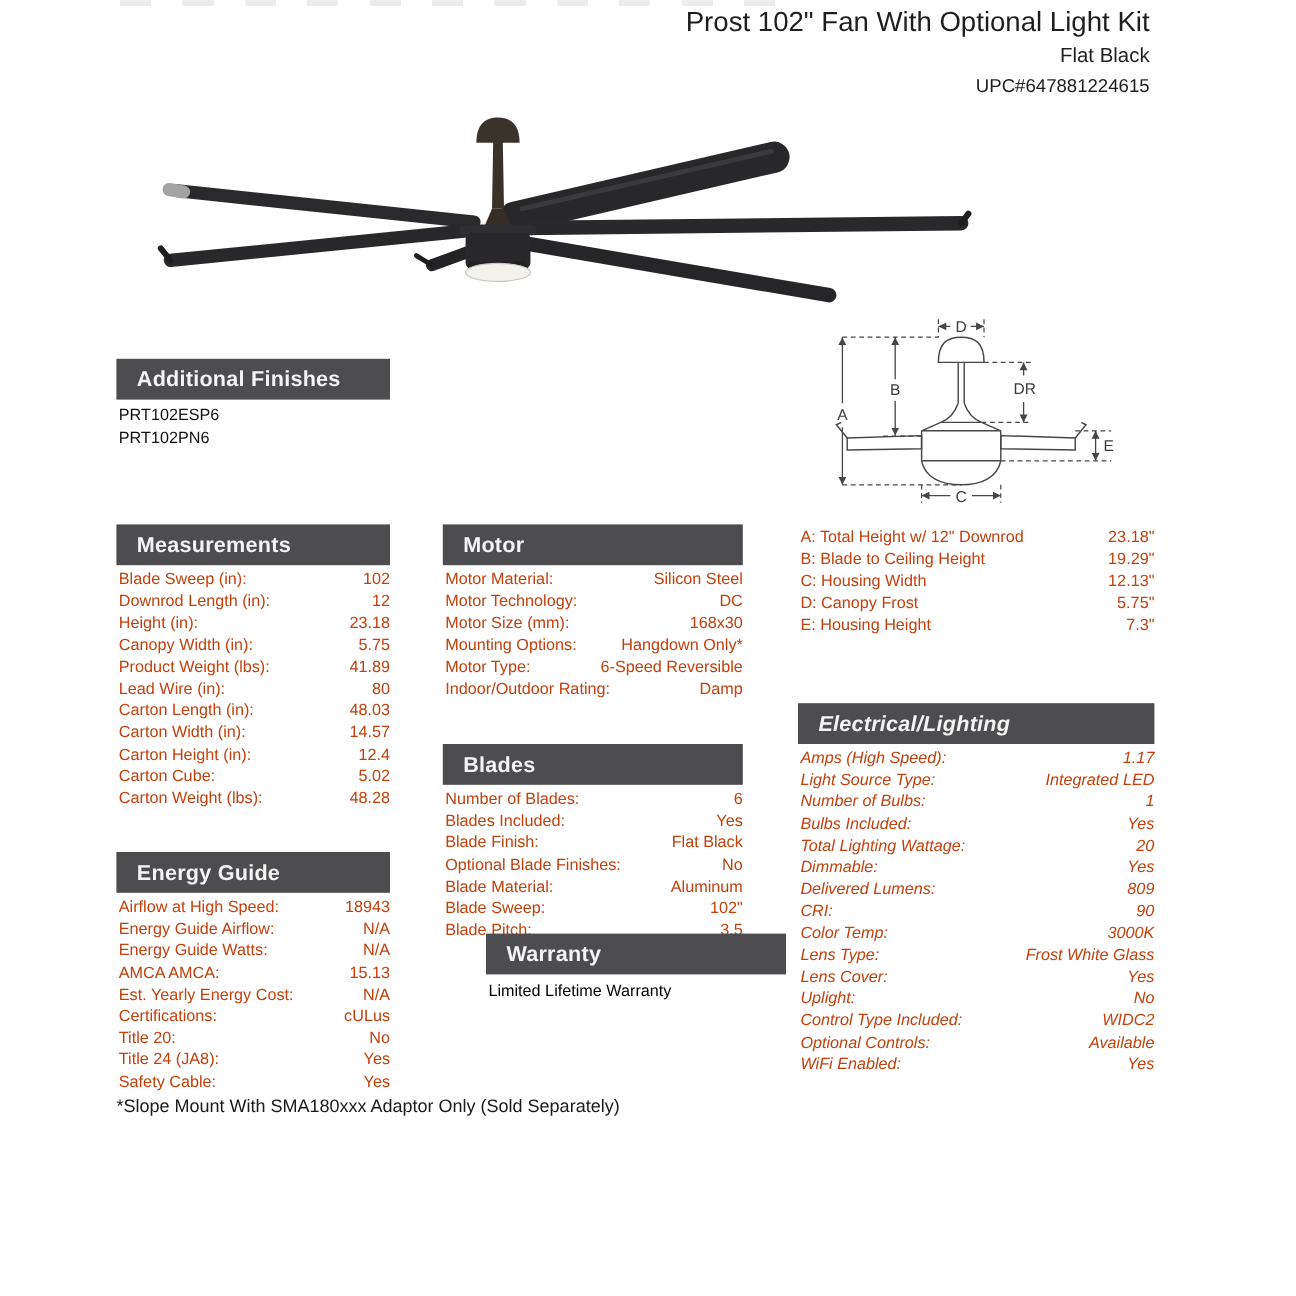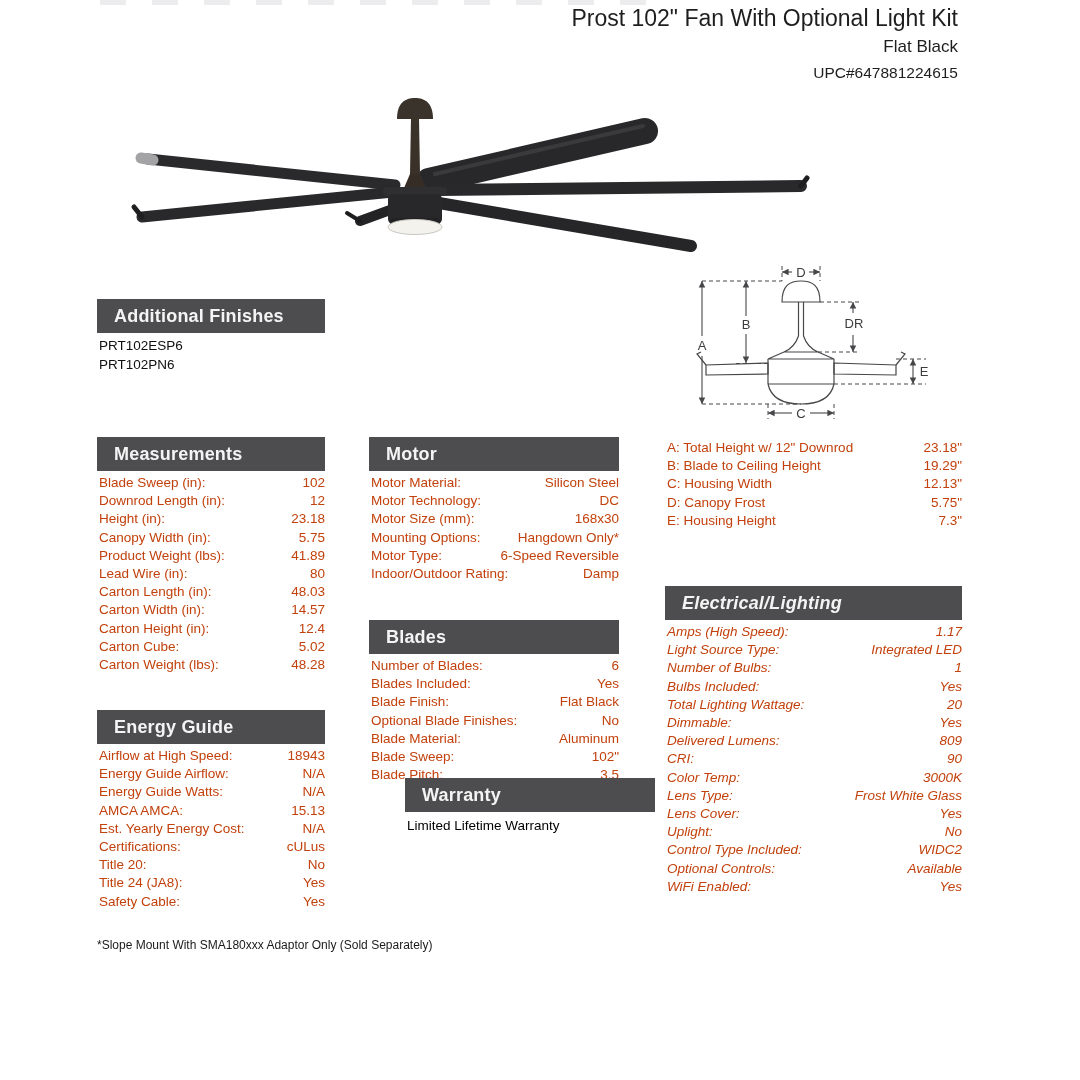--- a/index.html
+++ b/index.html
@@ -28,21 +28,21 @@
     padding-left:17px;letter-spacing:.2px;box-sizing:border-box;
     white-space:nowrap;overflow:hidden;
   }
   .spec-rows{padding-top:3px;}
   .spec-row{display:flex;justify-content:space-between;align-items:baseline;
     font-size:13.5px;line-height:18.2px;color:#c2410c;}
   .spec-label{padding-left:2px;white-space:nowrap;}
   .spec-value{text-align:left;white-space:nowrap;}
   .finish-item{font-weight:400;font-size:13.5px;line-height:19px;color:#101010;padding-left:2px;}
   .plain-text{font-size:13.5px;line-height:18px;color:#000000;padding:5px 0 0 2px;}
-  .footnote{position:absolute;left:97px;top:938px;font-size:12px;color:#1a1a1a;}
+  .footnote{position:absolute;left:97px;top:914px;font-size:15px;color:#1a1a1a;}
 </style>
 </head>
 <body>
 
 <div class="sheet">
 
   <div class="remnant"></div>
 
   <div class="title-block">
     <div class="main-title">Prost 102" Fan With Optional Light Kit</div>

